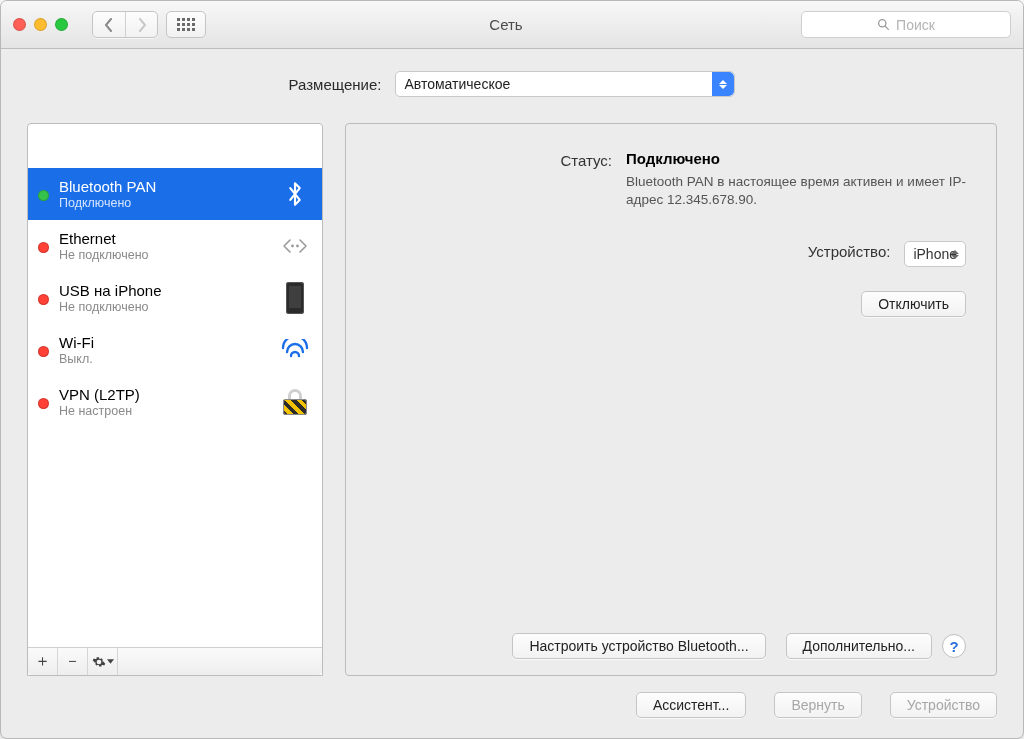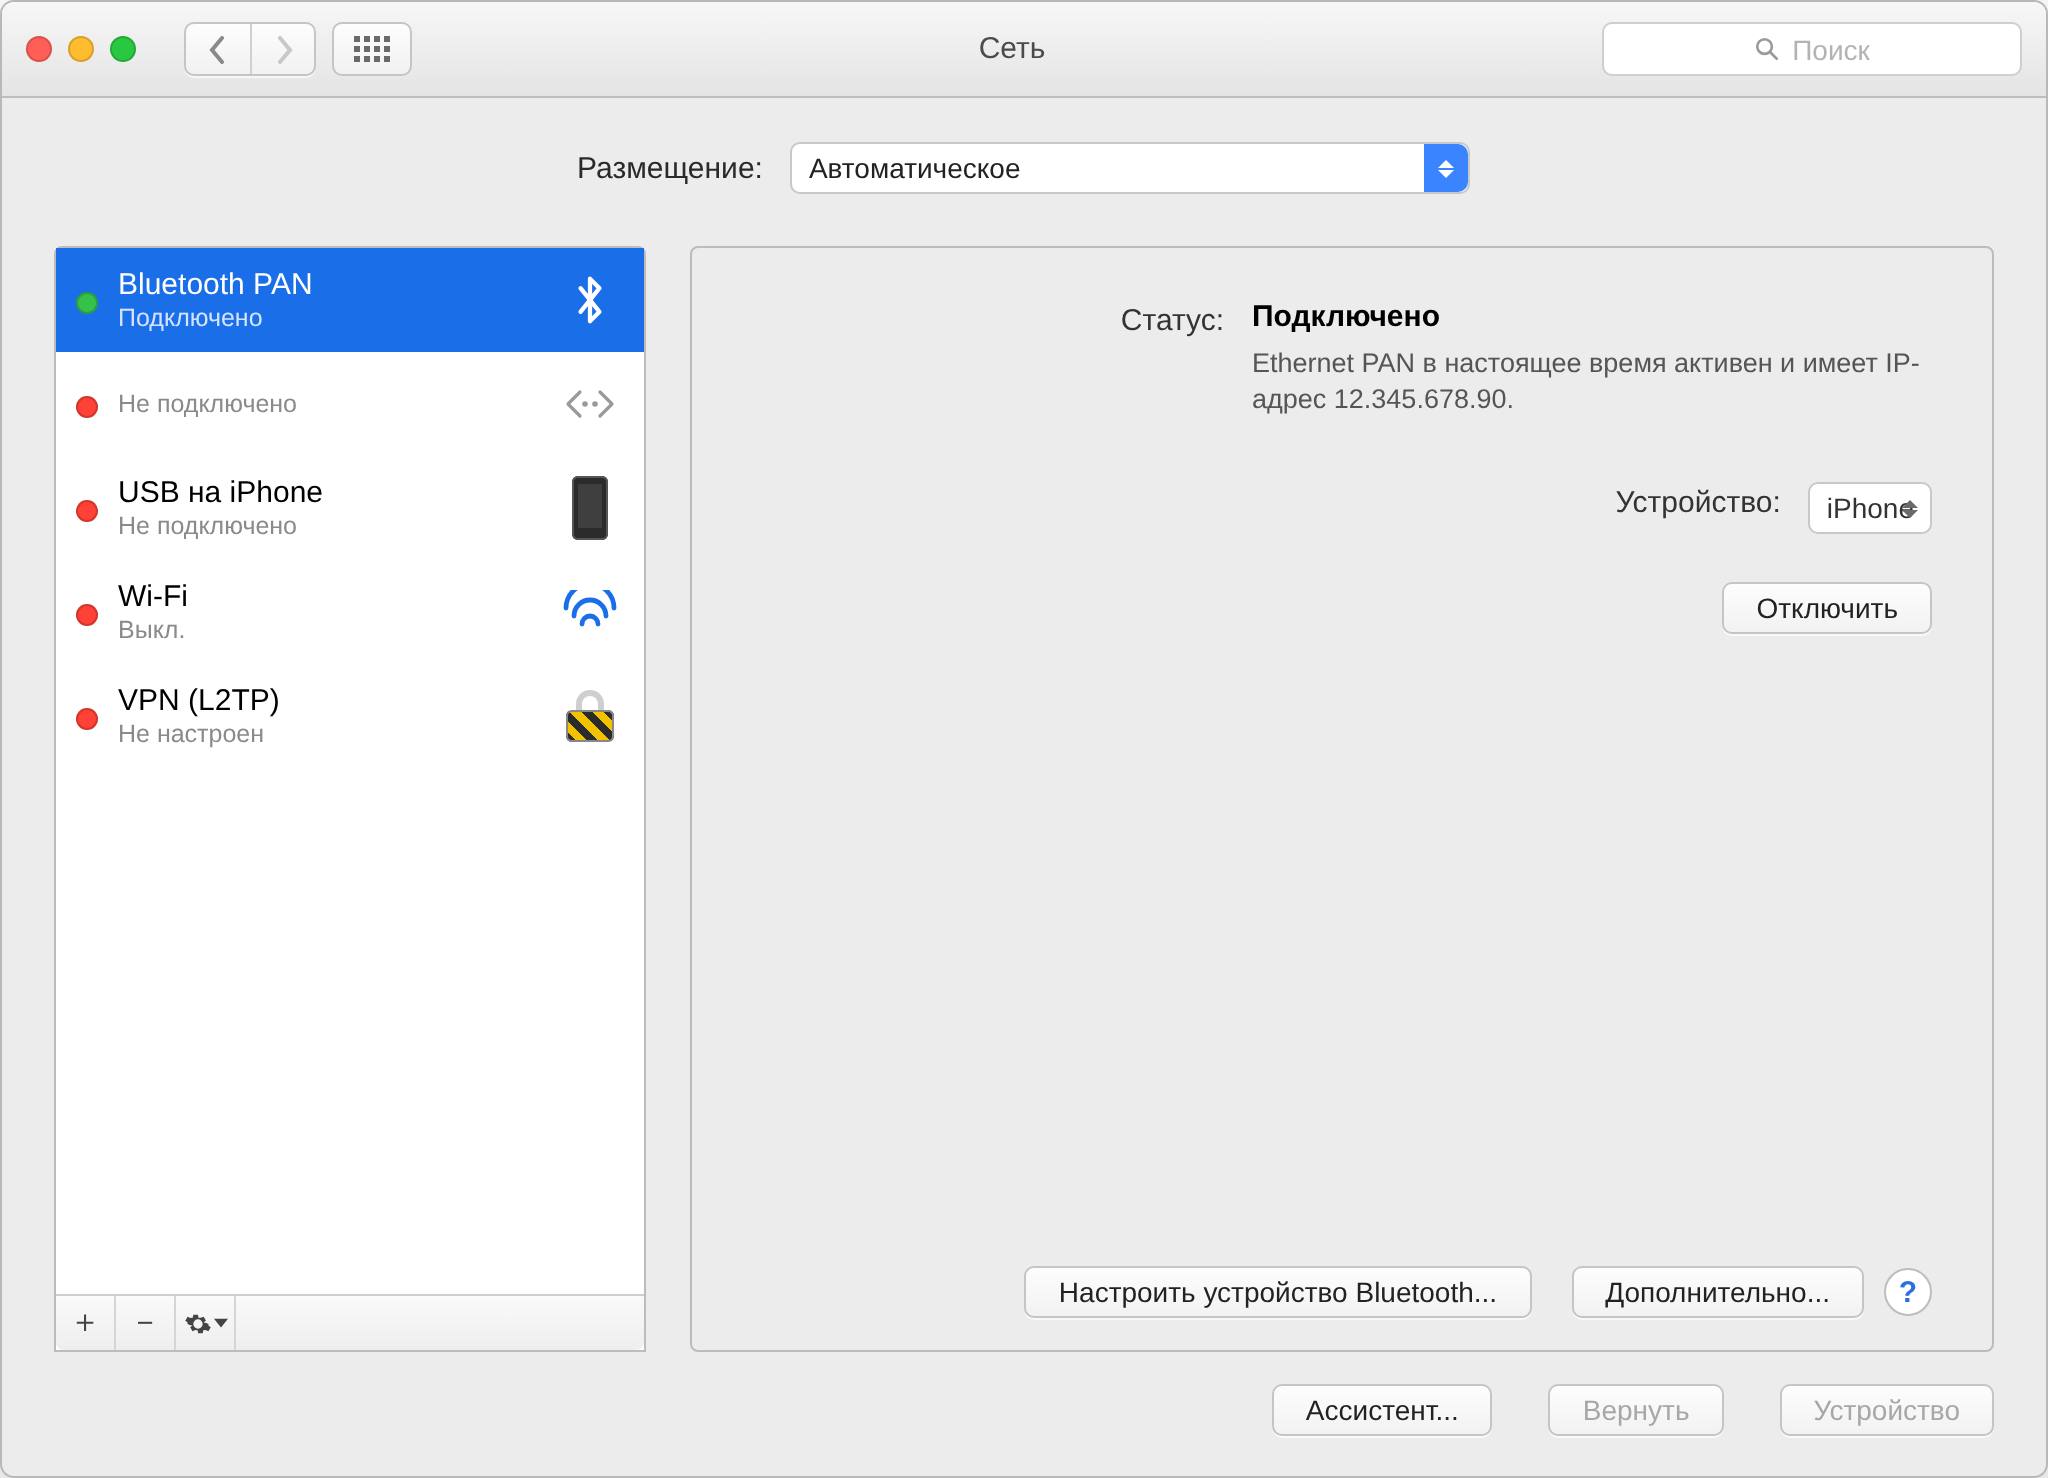--- a/index.html
+++ b/index.html
@@ -74,21 +74,21 @@
   }
   .loc-select .end span { width:0;height:0;border-left:4px solid transparent;border-right:4px solid transparent; }
   .loc-select .end .up { border-bottom:4px solid #fff; }
   .loc-select .end .dn { border-top:4px solid #fff; }
 
   .content { flex:1; display:flex; gap:22px; padding:12px 26px 0 26px; }
   .sidebar {
     width:296px; display:flex; flex-direction:column;
     background:#fff; border:1px solid #bcbcbc; border-radius:4px 4px 0 0;
   }
-  .nif-list { flex:1; overflow:auto; }
+  .nif-list { flex:1; overflow:auto;margin-top:44px; }
   .nif {
     display:flex; align-items:center; padding:6px 10px 6px 10px; gap:10px;
     border-bottom: none; position:relative; min-height:52px;
   }
   .nif.selected { background:#1a6fe8; color:#fff; }
   .nif .dot { width:11px; height:11px; border-radius:50%; flex-shrink:0; margin-top:2px; box-shadow: inset 0 0 0 1px rgba(0,0,0,.18); }
   .dot.green { background:#35c24b; }
   .dot.red   { background:#ff4136; }
   .nif .txt { flex:1; display:flex; flex-direction:column; line-height:1.2; }
   .nif .name { font-size:15px; }
@@ -234,20 +234,21 @@
                 <svg viewBox="0 0 14 22">
                   <path d="M3 6 L11 16 L7 20 L7 2 L11 6 L3 16" fill="none" stroke="#fff" stroke-width="1.8" stroke-linejoin="round" stroke-linecap="round"></path>
                 </svg>
               </div>
           </div>
         </div>
 
         <div class="nif">
           <div class="dot red"></div>
           <div class="txt">
+            <div class="name">Ethernet</div>
             <div class="sub">Не подключено</div>
           </div>
           <div class="ic ic-eth">
             <svg viewBox="0 0 30 20">
                 <path d="M4 10 L10 4 M4 10 L10 16 M26 10 L20 4 M26 10 L20 16" stroke="#9a9a9a" stroke-width="1.6" fill="none" stroke-linecap="round"></path>
                 <circle cx="12.5" cy="10" r="1.4" fill="#9a9a9a"></circle>
                 <circle cx="17.5" cy="10" r="1.4" fill="#9a9a9a"></circle>
               </svg>
           </div>
         </div>
@@ -305,21 +306,21 @@
             </svg>
         </div>
       </div>
     </div>
 
     <div class="detail">
       <div class="row">
         <div class="lab">Статус:</div>
         <div class="val">
           <div class="primary">Подключено</div>
-          <div class="desc">Ethernet PAN в настоящее время активен и имеет IP-адрес 12.345.678.90.</div>
+          <div class="desc">Bluetooth PAN в настоящее время активен и имеет IP-адрес 12.345.678.90.</div>
         </div>
       </div>
       <div style="height:22px"></div>
       <div class="row">
         <div class="lab">Устройство:</div>
         <div class="dev-select">
           <span>iPhone</span>
           <div class="arr">
               <span class="up"></span>
               <span class="dn"></span>

